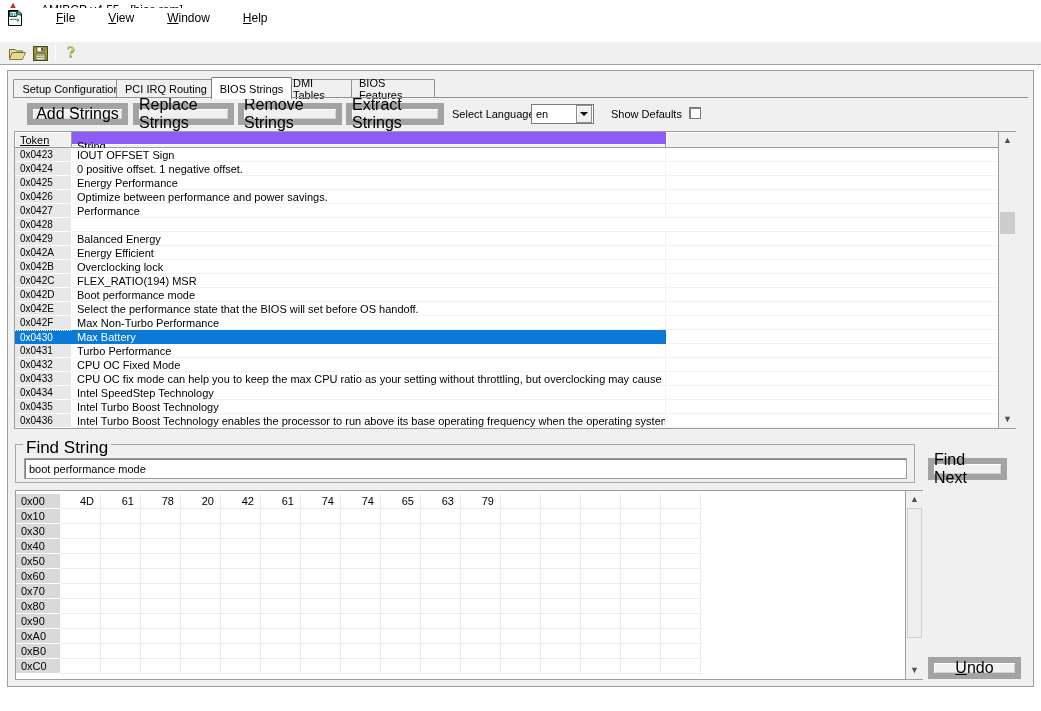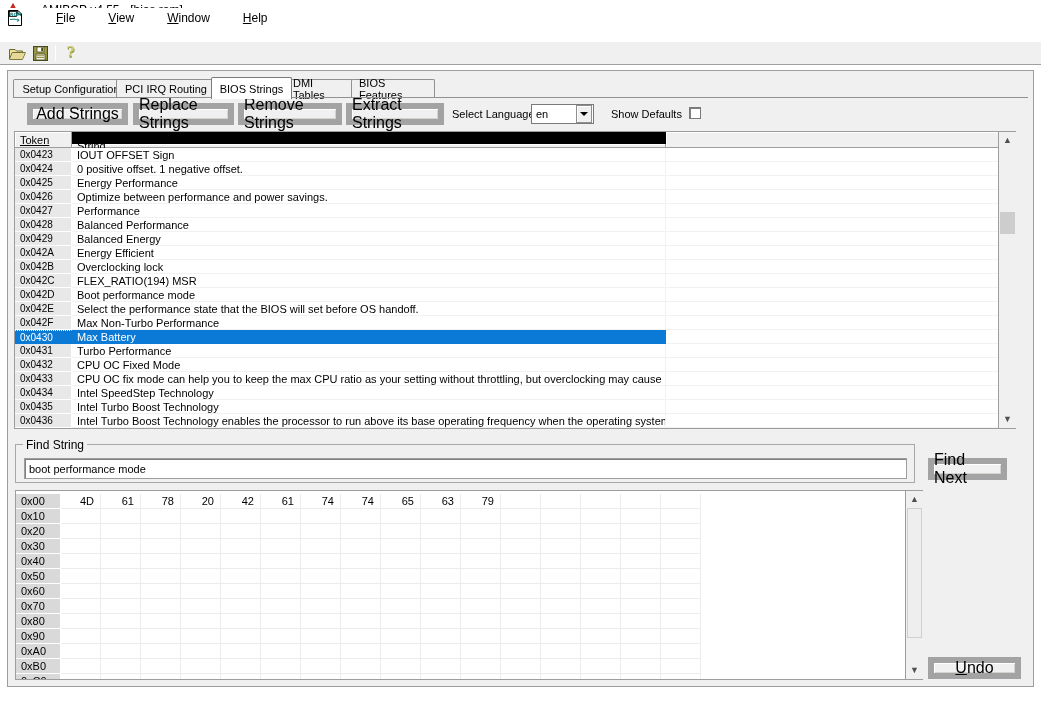--- a/index.html
+++ b/index.html
@@ -121,21 +121,21 @@
     box-shadow: inset 1px 1px 0 #808080;
   }
 
   
   .listwrap {
     position: absolute; left: 6px; top: 60px; width: 985px; height: 298px;
     background: #ffffff;
     border: 1px solid #9d9d9d;
     overflow: hidden;
   }
-  .lv-header { display: flex; height: 16px; background: #000000; text-decoration: underline; }
+  .lv-header { display: flex; height: 16px; background: #8b5cf6; text-decoration: underline; }
   .lv-hcell {
     background: #f0f0f0;
     border-right: 1px solid #9d9d9d;
     border-bottom: 1px solid #9d9d9d;
     font-size: 11px; display: flex; align-items: center; padding-left: 5px;
     color: #000;
     box-shadow: inset 0 1px 0 #ffffff, inset 1px 0 0 #ffffff;
   }
   .lv-hcell.c1 { width: 57px; }
   .lv-hcell.c2 { width: 594px; margin-top: 12px; }
@@ -186,21 +186,21 @@
     background: #cdcdcd;
   }
   .chev { font-size: 9px; color: #505050; line-height: 1; }
 
   
   .groupbox {
     position: absolute; border: 1px solid #a8a8a8;
   }
   .groupbox .glegend {
     position: absolute; top: -7px; left: 7px; background: #f0f0f0;
-    padding: 0 3px; font-size: 12px;
+    padding: 0 3px; font-size: 17px;
   }
   .textinput {
     position: absolute; background: #ffffff;
     border: 1px solid #9d9d9d;
     box-shadow: inset 1px 1px 0 #808080;
     font-size: 11px; display: flex; align-items: center; padding-left: 4px;
     color: #000;
   }
 
   
@@ -362,21 +362,20 @@
               <div class="lv-cell-str">Optimize between performance and power savings.</div>
               <div class="lv-cell-3"></div>
             </div>
             <div class="lv-row">
               <div class="lv-cell-tok">0x0427</div>
               <div class="lv-cell-str">Performance</div>
               <div class="lv-cell-3"></div>
             </div>
             <div class="lv-row">
               <div class="lv-cell-tok">0x0428</div>
-              <div class="lv-cell-str">Balanced Performance</div>
               <div class="lv-cell-3"></div>
             </div>
             <div class="lv-row">
               <div class="lv-cell-tok">0x0429</div>
               <div class="lv-cell-str">Balanced Energy</div>
               <div class="lv-cell-3"></div>
             </div>
             <div class="lv-row">
               <div class="lv-cell-tok">0x042A</div>
               <div class="lv-cell-str">Energy Efficient</div>
@@ -502,39 +501,20 @@
               <div class="hex-cell"></div>
               <div class="hex-cell"></div>
               <div class="hex-cell"></div>
               <div class="hex-cell"></div>
               <div class="hex-cell"></div>
               <div class="hex-cell"></div>
               <div class="hex-cell"></div>
               <div class="hex-cell"></div>
             </div>
             <div class="hex-row">
-              <div class="hex-rowhdr">0x20</div>
-              <div class="hex-cell"></div>
-              <div class="hex-cell"></div>
-              <div class="hex-cell"></div>
-              <div class="hex-cell"></div>
-              <div class="hex-cell"></div>
-              <div class="hex-cell"></div>
-              <div class="hex-cell"></div>
-              <div class="hex-cell"></div>
-              <div class="hex-cell"></div>
-              <div class="hex-cell"></div>
-              <div class="hex-cell"></div>
-              <div class="hex-cell"></div>
-              <div class="hex-cell"></div>
-              <div class="hex-cell"></div>
-              <div class="hex-cell"></div>
-              <div class="hex-cell"></div>
-            </div>
-            <div class="hex-row">
               <div class="hex-rowhdr">0x30</div>
               <div class="hex-cell"></div>
               <div class="hex-cell"></div>
               <div class="hex-cell"></div>
               <div class="hex-cell"></div>
               <div class="hex-cell"></div>
               <div class="hex-cell"></div>
               <div class="hex-cell"></div>
               <div class="hex-cell"></div>
               <div class="hex-cell"></div>

